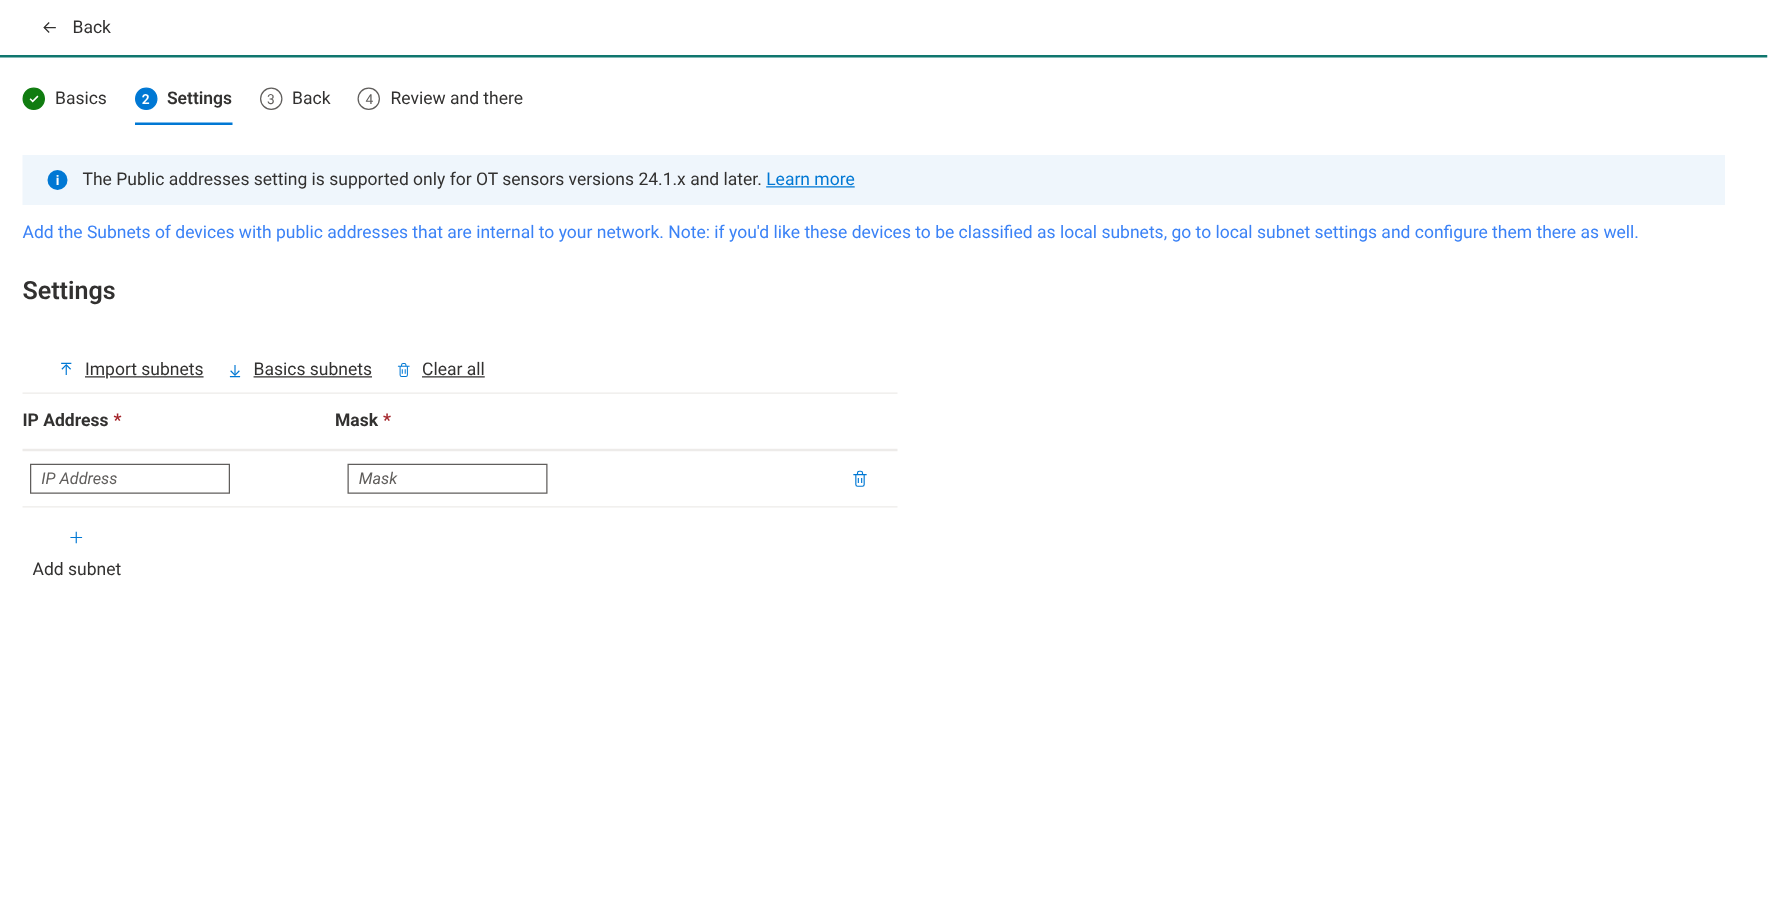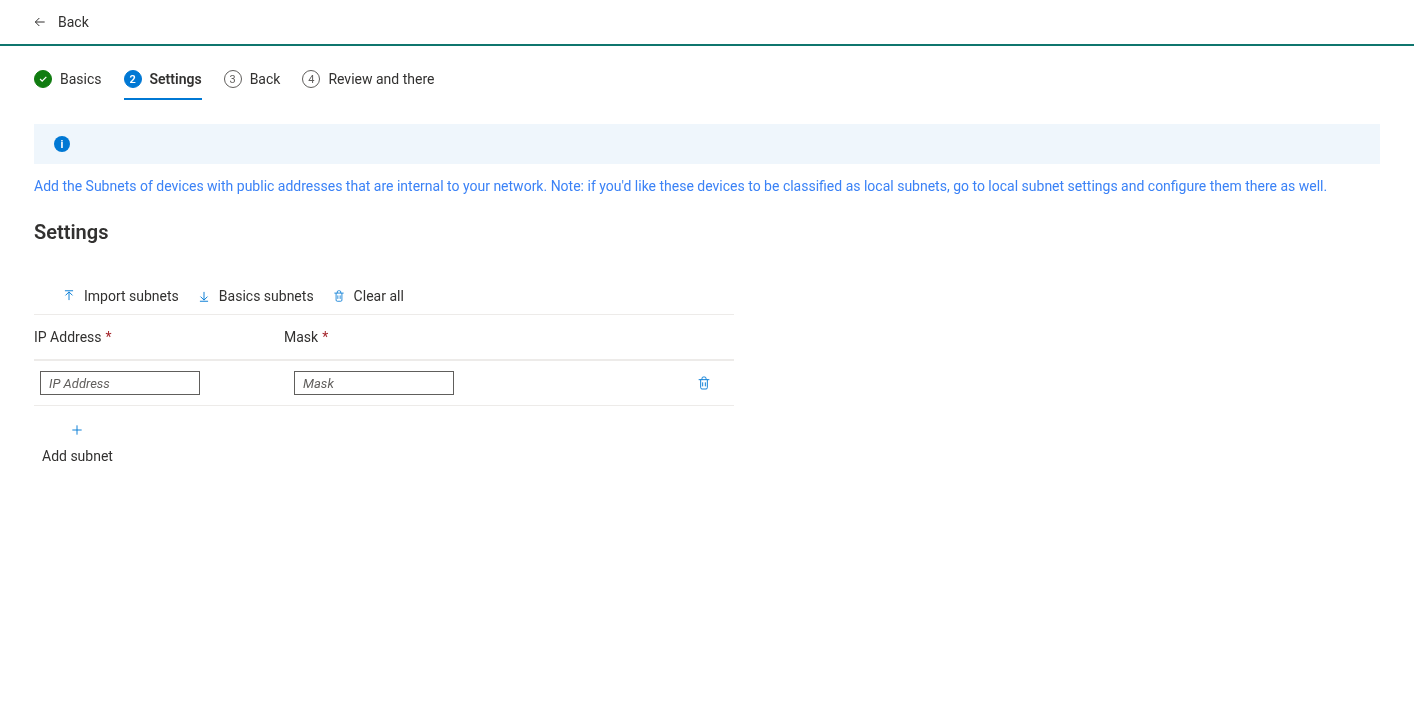--- a/index.html
+++ b/index.html
@@ -18,21 +18,21 @@
     border-bottom: 2px solid #0f766e;
   }
   .back-btn {
     display: inline-flex;
     align-items: center;
     gap: 10px;
     cursor: pointer;
     color: #323130;
   }
   .back-btn svg { stroke: #323130; }
-  .content { padding: 20px 34px 0 34px; }
+  .content { padding: 20px 34px 0 18px; }
   .pivot {
     display: flex;
     align-items: center;
     gap: 22px;
     margin-top: 4px;
   }
   .pivot-item {
     display: inline-flex;
     align-items: center;
     gap: 8px;
@@ -95,20 +95,21 @@
     font-weight: 600;
     margin-top: 26px;
   }
   .toolbar {
     display: flex;
     align-items: center;
     gap: 18px;
     margin-top: 44px;
     padding: 0 0 0 28px;
     width: 700px;
+    text-decoration: underline;
   }
   .toolbar-btn {
     display: inline-flex;
     align-items: center;
     gap: 8px;
     cursor: pointer;
     color: #323130;
   }
   .toolbar-btn svg { stroke: #0078d4; }
   .table {
@@ -116,21 +117,21 @@
     margin-top: 10px;
   }
   .table-head, .table-row {
     display: grid;
     grid-template-columns: 250px 250px 1fr 60px;
     align-items: center;
     border-top: 1px solid #edebe9;
     min-height: 46px;
   }
   .table-head {
-    font-weight: 400;
+    font-weight: 700;
     border-top: 1px solid #edebe9;
     border-bottom: 1px solid #edebe9;
   }
   .table-row { border-bottom: 1px solid #edebe9; }
   .req { color: #a4262c; margin-left: 4px; }
   .cell-input {
     width: 160px;
     height: 24px;
     border: 1px solid #605e5c;
     font-style: italic;
@@ -187,20 +188,23 @@
         <span>Back</span>
       </div>
       <div class="pivot-item">
         <span class="pivot-circle">4</span>
         <span>Review and there</span>
       </div>
     </div>
 
     <div class="info-bar">
       <span class="info-icon">i</span>
+      <span>
+        <span>The Public addresses setting is supported only for OT sensors versions 24.1.x and later. </span><a href="#">Learn more</a>
+      </span>
     </div>
 
     <div class="desc">Add the Subnets of devices with public addresses that are internal to your network. Note: if you'd like these devices to be classified as local subnets, go to local subnet settings and configure them there as well.</div>
 
     <div class="section-title">Settings</div>
 
     <div class="toolbar">
       <div class="toolbar-btn">
         <svg width="14" height="14" viewBox="0 0 24 24" fill="none" stroke-width="1.6">
             <path d="M12 19V5"></path>

